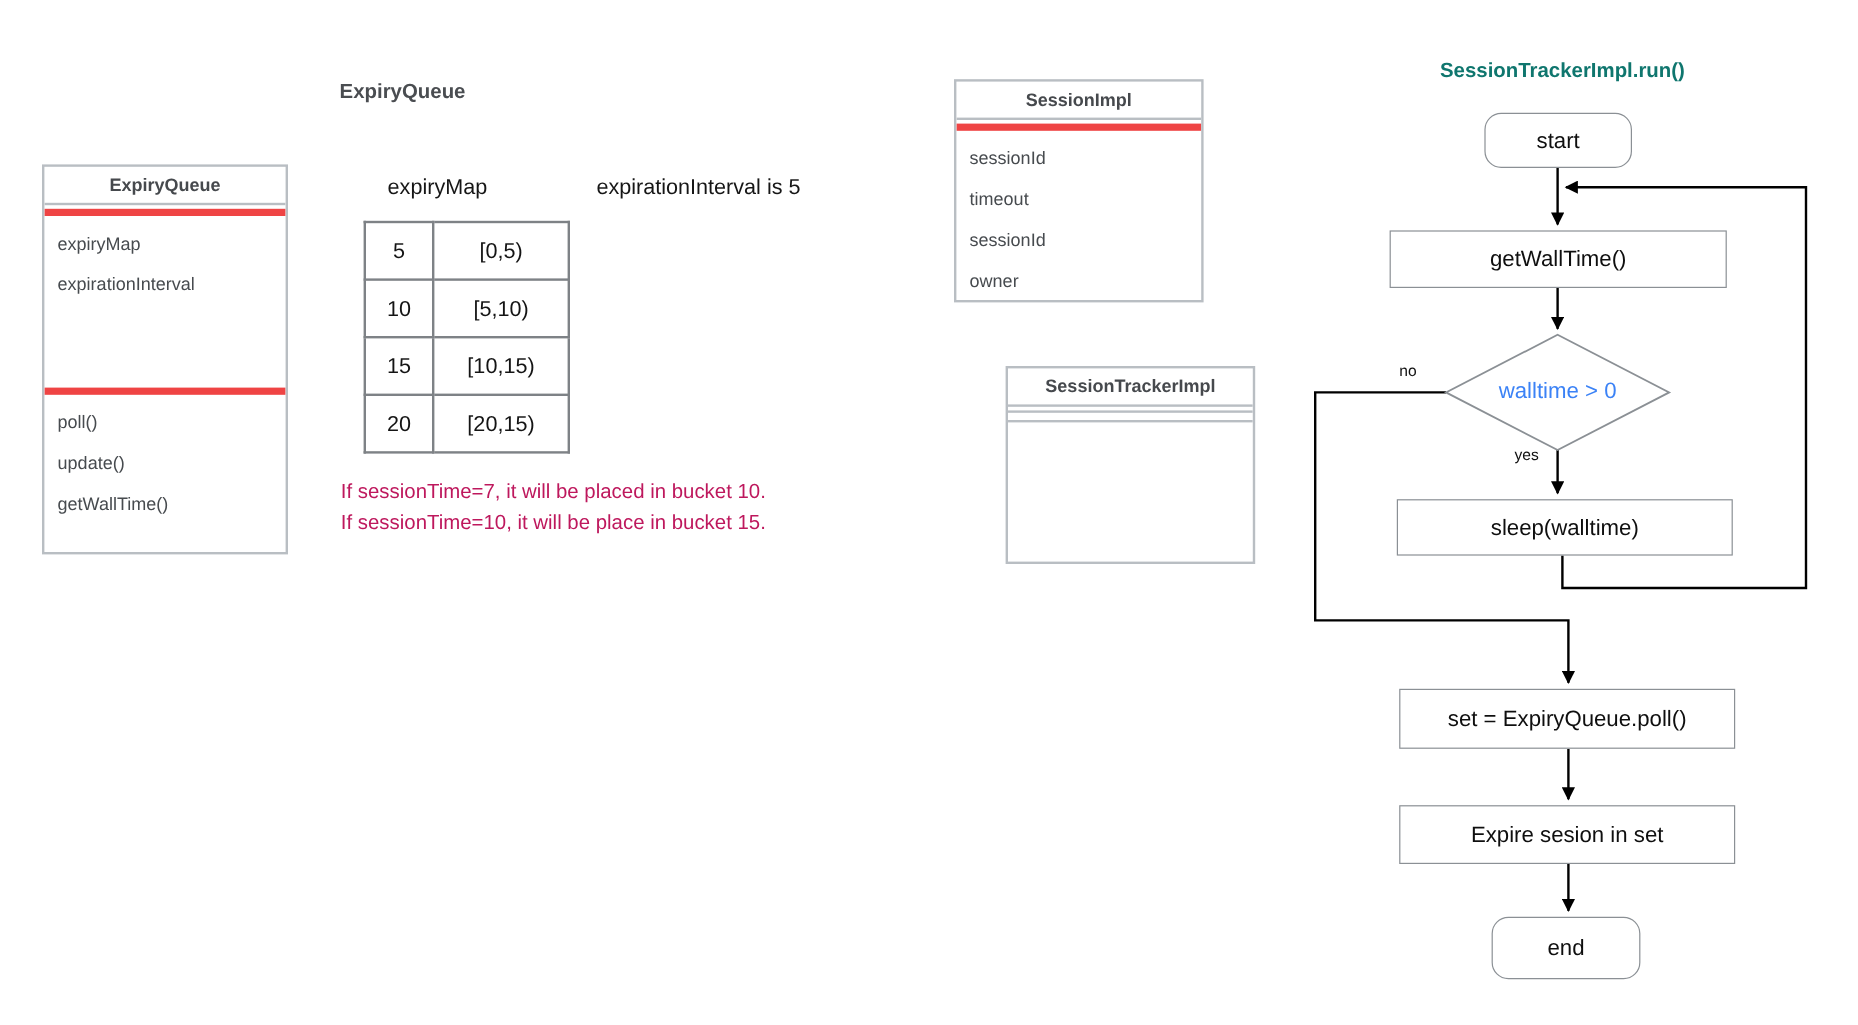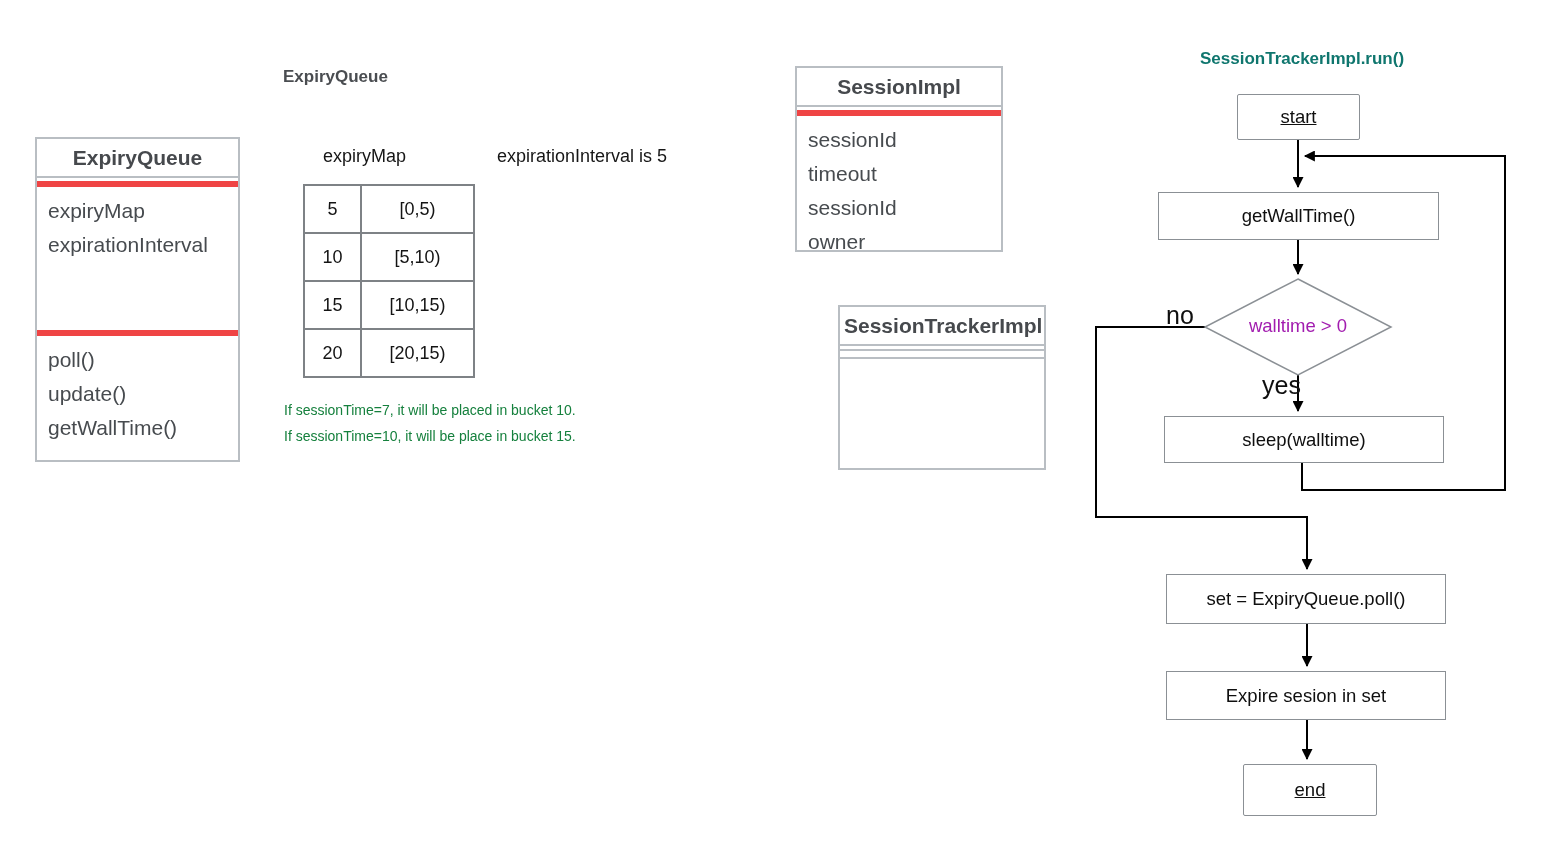--- a/index.html
+++ b/index.html
@@ -12,21 +12,21 @@
     font-family: "Liberation Sans", sans-serif;
     overflow: hidden;
   }
 
   
   .uml {
     position: absolute;
     background: #ffffff;
     border: 2px solid #b9bec3;
     color: #474b4f;
-    font-size: 21px;
+    font-size: 15px;
     overflow: hidden;
     z-index: 2;
   }
   .uml-title {
     font-weight: 700;
     text-align: center;
     padding: 7px 4px 6px 4px;
     border-bottom: 2px solid #b9bec3;
     color: #46494d;
   }
@@ -67,21 +67,21 @@
   }
   .bucket-table td {
     border: 2px solid #7e8286;
     font-size: 18px;
     color: #141414;
     text-align: center;
     height: 48px;
   }
   .bucket-table td.c1 { width: 57px; }
   .bucket-table td.c2 { width: 113px; text-align: center; }
-  .notes { position: absolute; font-size: 14px; color: #15803d; line-height: 26px; z-index: 2; white-space: nowrap; }
+  .notes { position: absolute; font-size: 17px; color: #be185d; line-height: 26px; z-index: 2; white-space: nowrap; }
 
   
   svg.wires { position: absolute; left: 0; top: 0; z-index: 1; }
   .fc-title {
     position: absolute;
     font-weight: 700;
     font-size: 17px;
     color: #0f766e;
     z-index: 3;
     white-space: nowrap;
@@ -91,34 +91,34 @@
     background: #ffffff;
     border: 1.5px solid #8b9095;
     color: #0f0f0f;
     font-size: 18.5px;
     display: flex;
     align-items: center;
     justify-content: center;
     z-index: 2;
     white-space: nowrap;
   }
-  .fc-node.terminal { border-radius: 2px; text-decoration: underline; }
+  .fc-node.terminal { border-radius: 14px; }
   .fc-label {
     position: absolute;
-    font-size: 25px;
+    font-size: 13px;
     color: #0f0f0f;
     z-index: 3;
     white-space: nowrap;
   }
   .fc-decision-label {
     position: absolute;
     width: 186px;
     text-align: center;
     font-size: 18.5px;
-    color: #a21caf;
+    color: #3b82f6;
     z-index: 3;
   }
 </style>
 </head>
 <body>
 
 <div class="canvas">
 
   <svg class="wires" width="1548" height="854" viewBox="0 0 1548 854">
     <defs>
@@ -207,15 +207,15 @@
 
   <div class="fc-label" style="left:1166px; top:301px;">no</div>
   <div class="fc-label" style="left:1262px; top:371px;">yes</div>
 
   <div class="fc-node" style="left:1164px; top:416px; width:280px; height:47px;">sleep(walltime)</div>
 
   <div class="fc-node" style="left:1166px; top:574px; width:280px; height:50px;">set = ExpiryQueue.poll()</div>
 
   <div class="fc-node" style="left:1166px; top:671px; width:280px; height:49px;">Expire sesion in set</div>
 
-  <div class="fc-node terminal" style="left:1243px; top:764px; width:134px; height:52px;">end</div>
+  <div class="fc-node terminal" style="left:1243px; top:764px; width:124px; height:52px;">end</div>
 
 </div>
 
 </body></html>

